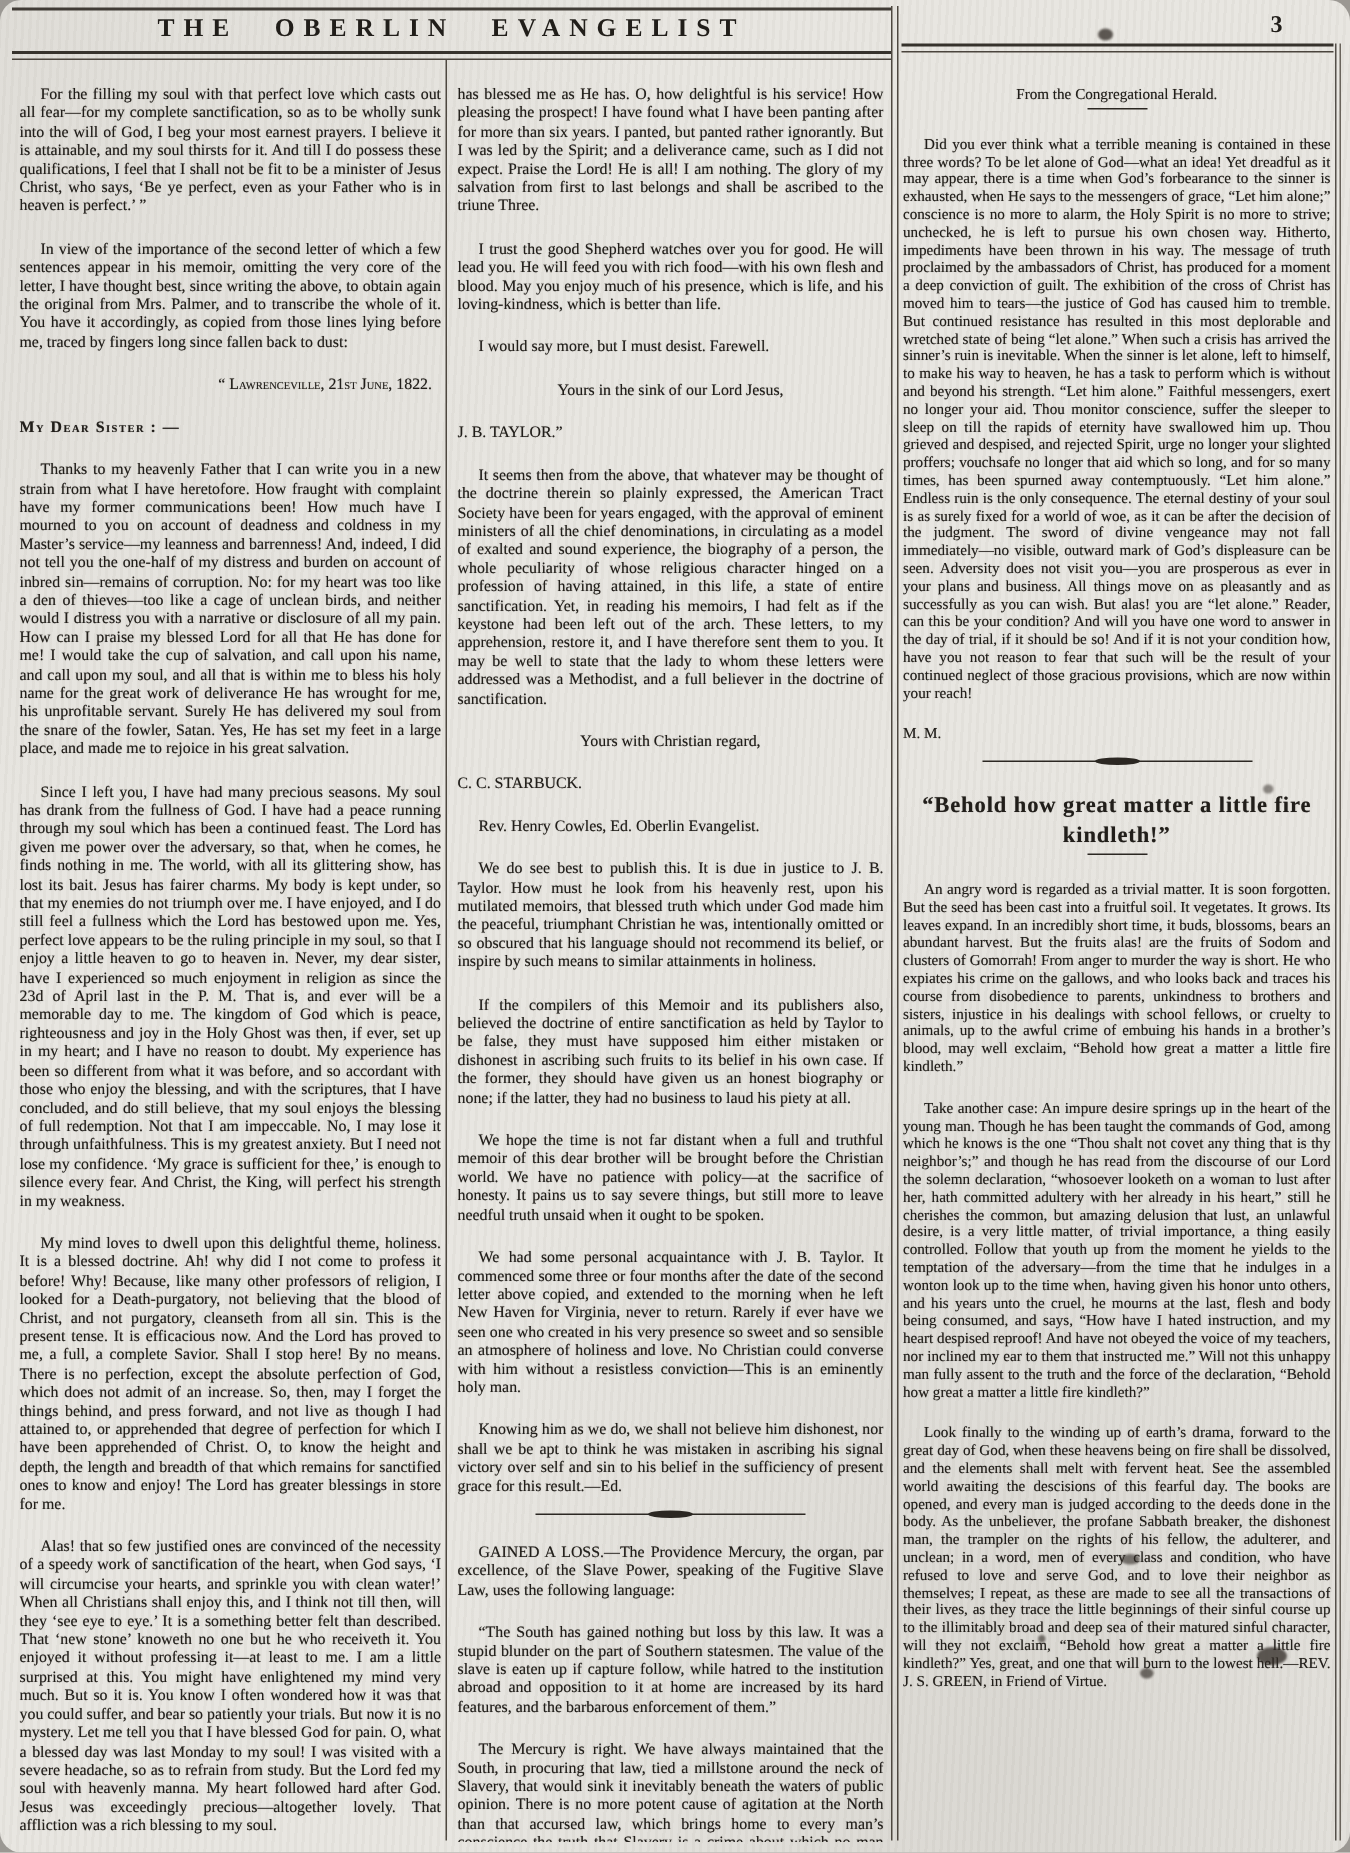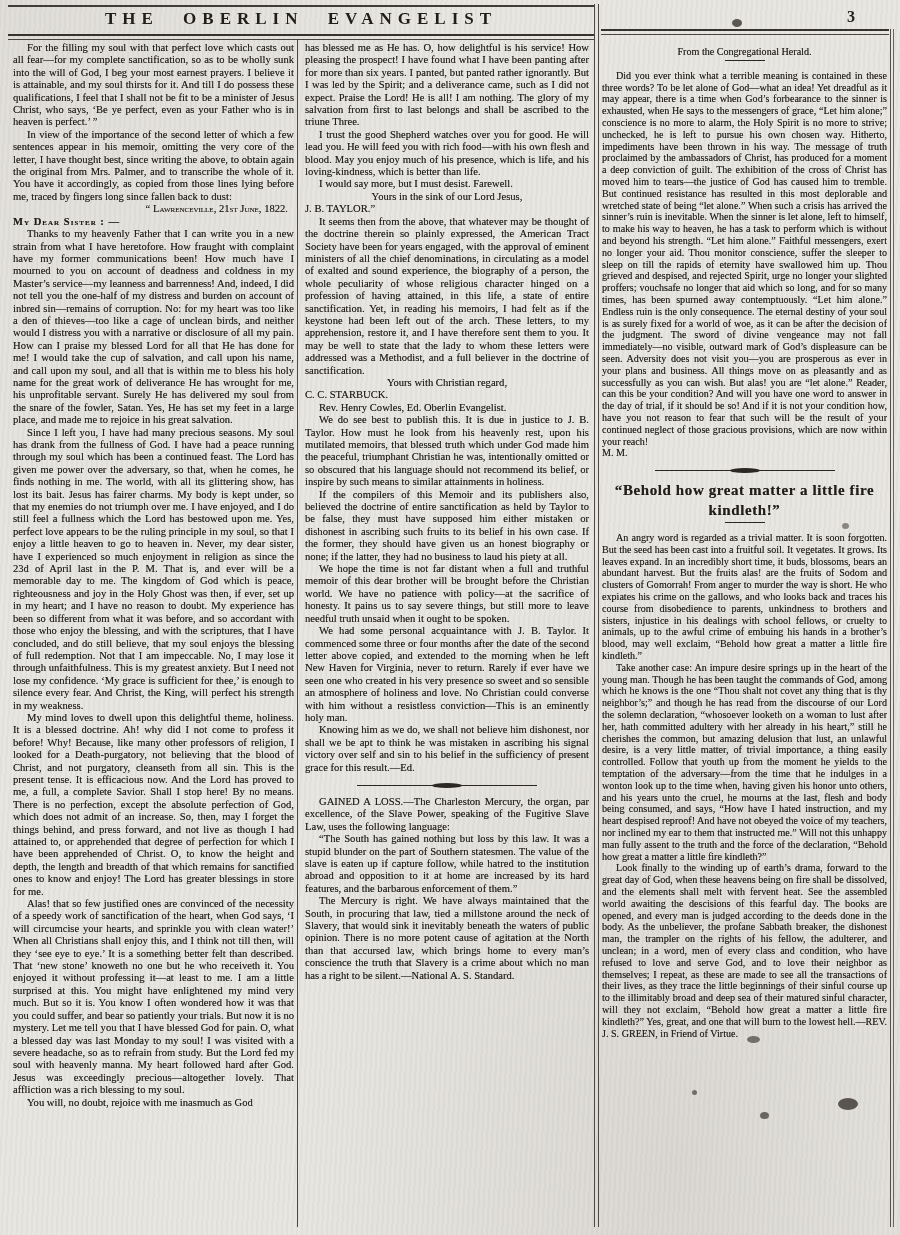--- a/index.html
+++ b/index.html
@@ -5,21 +5,21 @@
   html,body { margin:0; padding:0; }
   body { background:#9b9893; }
   .page {
     position:relative; width:900px; height:1235px; margin:0 auto;
     background:#e8e6e1;
     background-image:
       radial-gradient(ellipse at 75% 95%, rgba(90,85,75,0.10), rgba(0,0,0,0) 40%),
       radial-gradient(ellipse at 0% 0%, rgba(120,115,105,0.08), rgba(0,0,0,0) 35%),
       repeating-linear-gradient(93deg, rgba(120,114,100,0.05) 0 2px, rgba(0,0,0,0) 2px 5px);
     font-family:"Liberation Serif","DejaVu Serif",serif;
-    color:#211e1a; overflow:hidden;
+    color:#211e1a; overflow:hidden;border-radius:14px;
   }
   
   .masthead { position:absolute; left:10px; top:0; width:582px; text-align:center; }
   .masthead-title {
     margin:0; padding-top:9px; font-size:17px; font-weight:bold;
     letter-spacing:6px; word-spacing:14px; white-space:nowrap;
   }
   .rule-top-left  { position:absolute; left:8px;  top:5px;  width:586px; height:2px; background:#413c36; }
   .rule-mid-left  { position:absolute; left:8px;  top:34px; width:586px; height:3px;
                     border-top:2px solid #36322c; border-bottom:1px solid #4a443d; }
@@ -33,21 +33,21 @@
              border-left:1px solid #4e4840; border-right:1px solid #4e4840; }
   .vrule-3 { position:absolute; left:890px; top:29px; bottom:8px; width:2px;
              border-left:1px solid #55504a; border-right:1px solid #6a645c; }
   
   .col { position:absolute; top:42px; height:1186px; overflow:hidden;
          text-align:justify; }
   .col-1 { left:13px;  width:281px; font-size:10.6px; line-height:12.4px; }
   .col-2 { left:305px; width:284px; font-size:10.6px; line-height:12.4px; }
   .col-3 { left:602px; width:285px; font-size:10.1px; line-height:11.8px; }
   .blk { margin:0; }
-  p.blk { text-shadow:0 0 0.5px rgba(30,25,20,0.55); }
+  p.blk { text-shadow:0 0 0.5px rgba(30,25,20,0.55);margin-top:16px; }
   .para { text-indent:14px; }
   .para-cont { text-indent:0; }
   .line-center { text-align:center; text-indent:0; }
   .line-right  { text-align:left; padding-right:36px; text-indent:0; }
   .salutation  { text-align:left; text-indent:0; font-variant:small-caps; letter-spacing:1px;font-weight:bold; }
   .dateline    { text-align:right; padding-right:6px; text-indent:0; font-variant:small-caps; }
   .source      { text-align:center; text-indent:0; margin-top:4px; }
   .headline    { text-align:center; text-indent:0; font-weight:bold; font-size:15px;
                  line-height:1.3; letter-spacing:0.6px; margin:6px 0 2px;
                  text-shadow:0 0 0.6px rgba(30,25,20,0.7); }
@@ -104,21 +104,21 @@
       <p class="blk para">It seems then from the above, that whatever may be thought of the doctrine therein so plainly expressed, the American Tract Society have been for years engaged, with the approval of eminent ministers of all the chief denominations, in circulating as a model of exalted and sound experience, the biography of a person, the whole peculiarity of whose religious character hinged on a profession of having attained, in this life, a state of entire sanctification. Yet, in reading his memoirs, I had felt as if the keystone had been left out of the arch. These letters, to my apprehension, restore it, and I have therefore sent them to you. It may be well to state that the lady to whom these letters were addressed was a Methodist, and a full believer in the doctrine of sanctification.</p>
       <p class="blk line-center">Yours with Christian regard,</p>
       <p class="blk line-right">C. C. STARBUCK.</p>
       <p class="blk para">Rev. Henry Cowles, Ed. Oberlin Evangelist.</p>
       <p class="blk para">We do see best to publish this. It is due in justice to J. B. Taylor. How must he look from his heavenly rest, upon his mutilated memoirs, that blessed truth which under God made him the peaceful, triumphant Christian he was, intentionally omitted or so obscured that his language should not recommend its belief, or inspire by such means to similar attainments in holiness.</p>
       <p class="blk para">If the compilers of this Memoir and its publishers also, believed the doctrine of entire sanctification as held by Taylor to be false, they must have supposed him either mistaken or dishonest in ascribing such fruits to its belief in his own case. If the former, they should have given us an honest biography or none; if the latter, they had no business to laud his piety at all.</p>
       <p class="blk para">We hope the time is not far distant when a full and truthful memoir of this dear brother will be brought before the Christian world. We have no patience with policy—at the sacrifice of honesty. It pains us to say severe things, but still more to leave needful truth unsaid when it ought to be spoken.</p>
       <p class="blk para">We had some personal acquaintance with J. B. Taylor. It commenced some three or four months after the date of the second letter above copied, and extended to the morning when he left New Haven for Virginia, never to return. Rarely if ever have we seen one who created in his very presence so sweet and so sensible an atmosphere of holiness and love. No Christian could converse with him without a resistless conviction—This is an eminently holy man.</p>
       <p class="blk para">Knowing him as we do, we shall not believe him dishonest, nor shall we be apt to think he was mistaken in ascribing his signal victory over self and sin to his belief in the sufficiency of present grace for this result.—Ed.</p>
       <div class="blk divider"></div>
-      <p class="blk para">GAINED A LOSS.—The Charleston Mercury, the organ, par excellence, of the Slave Power, speaking of the Fugitive Slave Law, uses the following language:</p>
+      <p class="blk para">GAINED A LOSS.—The Providence Mercury, the organ, par excellence, of the Slave Power, speaking of the Fugitive Slave Law, uses the following language:</p>
       <p class="blk para">“The South has gained nothing but loss by this law. It was a stupid blunder on the part of Southern statesmen. The value of the slave is eaten up if capture follow, while hatred to the institution abroad and opposition to it at home are increased by its hard features, and the barbarous enforcement of them.”</p>
       <p class="blk para">The Mercury is right. We have always maintained that the South, in procuring that law, tied a millstone around the neck of Slavery, that would sink it inevitably beneath the waters of public opinion. There is no more potent cause of agitation at the North than that accursed law, which brings home to every man’s conscience the truth that Slavery is a crime about which no man has a right to be silent.—National A. S. Standard.</p>
     </div>
   <div class="col col-3">
       <p class="blk source">From the Congregational Herald.</p>
       <div class="blk headline-rule"></div>
       <p class="blk para">Did you ever think what a terrible meaning is contained in these three words? To be let alone of God—what an idea! Yet dreadful as it may appear, there is a time when God’s forbearance to the sinner is exhausted, when He says to the messengers of grace, “Let him alone;” conscience is no more to alarm, the Holy Spirit is no more to strive; unchecked, he is left to pursue his own chosen way. Hitherto, impediments have been thrown in his way. The message of truth proclaimed by the ambassadors of Christ, has produced for a moment a deep conviction of guilt. The exhibition of the cross of Christ has moved him to tears—the justice of God has caused him to tremble. But continued resistance has resulted in this most deplorable and wretched state of being “let alone.” When such a crisis has arrived the sinner’s ruin is inevitable. When the sinner is let alone, left to himself, to make his way to heaven, he has a task to perform which is without and beyond his strength. “Let him alone.” Faithful messengers, exert no longer your aid. Thou monitor conscience, suffer the sleeper to sleep on till the rapids of eternity have swallowed him up. Thou grieved and despised, and rejected Spirit, urge no longer your slighted proffers; vouchsafe no longer that aid which so long, and for so many times, has been spurned away contemptuously. “Let him alone.” Endless ruin is the only consequence. The eternal destiny of your soul is as surely fixed for a world of woe, as it can be after the decision of the judgment. The sword of divine vengeance may not fall immediately—no visible, outward mark of God’s displeasure can be seen. Adversity does not visit you—you are prosperous as ever in your plans and business. All things move on as pleasantly and as successfully as you can wish. But alas! you are “let alone.” Reader, can this be your condition? And will you have one word to answer in the day of trial, if it should be so! And if it is not your condition how, have you not reason to fear that such will be the result of your continued neglect of those gracious provisions, which are now within your reach!</p>
       <p class="blk line-right">M. M.</p>
       <div class="blk divider"></div>
       <p class="blk headline">“Behold how great matter a little fire kindleth!”</p>

